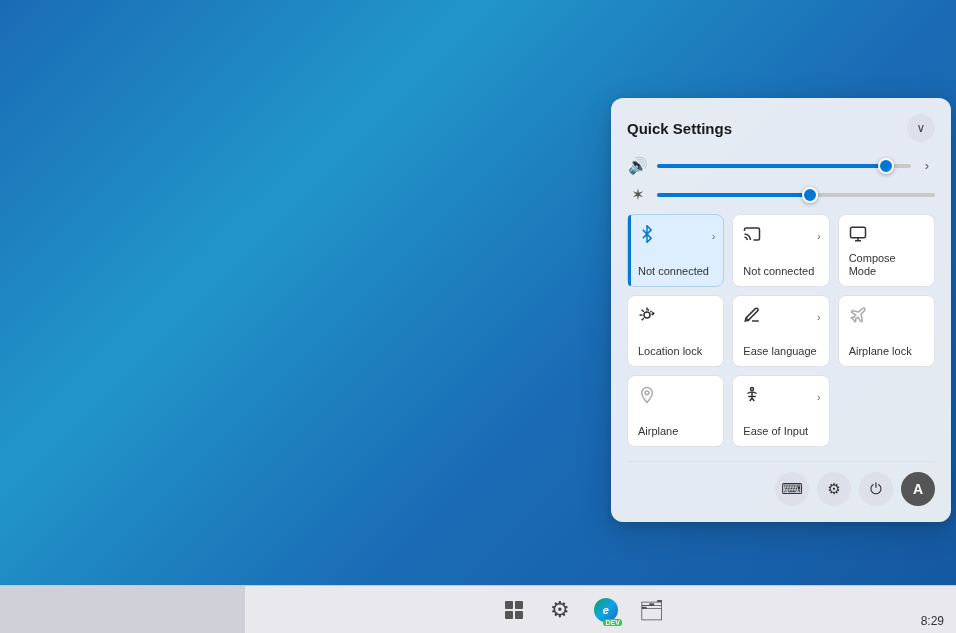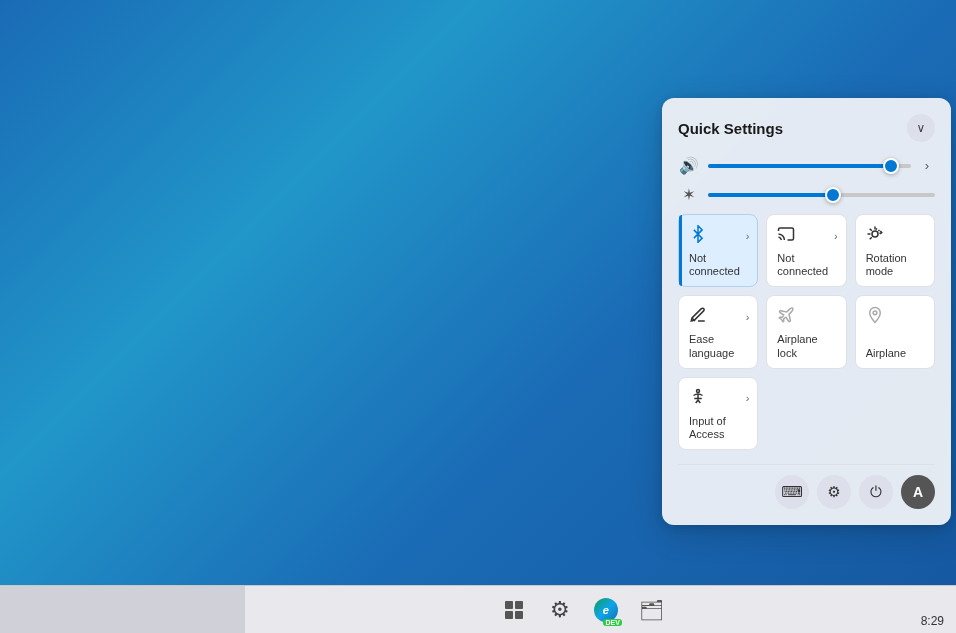--- a/index.html
+++ b/index.html
@@ -74,21 +74,21 @@
       color: #333;
       text-align: right;
       line-height: 1.4;
     }
 
     
     #quick-settings {
       position: absolute;
       right: 5px;
       top: 98px;
-      width: 289px;
+      width: 340px;
       background: rgba(235, 238, 245, 0.97);
       border-radius: 12px;
       box-shadow: 0 8px 32px rgba(0,0,0,0.18), 0 2px 8px rgba(0,0,0,0.12);
       padding: 16px;
       z-index: 100;
     }
 
     #qs-header {
       display: flex;
       align-items: center;
@@ -362,33 +362,45 @@
             <svg width="18" height="18" viewBox="0 0 24 24" fill="none" stroke="#333" stroke-width="2">
               <path d="M2 16.1A5 5 0 0 1 5.9 20M2 12.05A9 9 0 0 1 9.95 20M2 8V6a2 2 0 0 1 2-2h16a2 2 0 0 1 2 2v12a2 2 0 0 1-2 2h-6"></path>
               <line x1="2" y1="20" x2="2.01" y2="20"></line>
             </svg>
           </span>
           <span class="qs-tile-chevron">›</span>
         </div>
         <div class="qs-tile-label">Not connected</div>
       </div>
 
+      <div class="qs-tile">
+        <div class="qs-tile-top">
+          <span class="qs-tile-icon">
+            <svg width="18" height="18" viewBox="0 0 24 24" fill="none" stroke="#333" stroke-width="2">
+              <rect x="2" y="3" width="20" height="14" rx="2"></rect>
+              <line x1="8" y1="21" x2="16" y2="21"></line>
+              <line x1="12" y1="17" x2="12" y2="21"></line>
+            </svg>
+          </span>
+        </div>
+        <div class="qs-tile-label">Compose Mode</div>
+      </div>
 
       <div class="qs-tile">
         <div class="qs-tile-top">
           <span class="qs-tile-icon">
             <svg width="18" height="18" viewBox="0 0 24 24" fill="none" stroke="#333" stroke-width="2">
               <path d="M12 2v4M4.93 4.93l2.83 2.83M2 12h4M4.93 19.07l2.83-2.83"></path>
               <path d="M16 12a4 4 0 1 1-8 0 4 4 0 0 1 8 0z"></path>
               <path d="M19 12c0-3.87-3.13-7-7-7" stroke-dasharray="2 2"></path>
               <path d="M19 12l2-2-2-2"></path>
             </svg>
           </span>
         </div>
-        <div class="qs-tile-label">Rotation mode</div>
+        <div class="qs-tile-label">Location lock</div>
       </div>
 
       <div class="qs-tile">
         <div class="qs-tile-top">
           <span class="qs-tile-icon">
             <svg width="18" height="18" viewBox="0 0 24 24" fill="none" stroke="#333" stroke-width="2">
               <path d="M12 20h9"></path>
               <path d="M16.5 3.5a2.121 2.121 0 0 1 3 3L7 19l-4 1 1-4L16.5 3.5z"></path>
               <path d="M4 16l4 4"></path>
             </svg>
@@ -426,21 +438,21 @@
         <div class="qs-tile-top">
           <span class="qs-tile-icon">
             <svg width="18" height="18" viewBox="0 0 24 24" fill="none" stroke="#333" stroke-width="2">
               <circle cx="12" cy="4" r="2"></circle>
               <path d="M7 14h10M12 8v6M9 20l3-4 3 4"></path>
               <path d="M6 10c1.5-1 3.5-2 6-2s4.5 1 6 2"></path>
             </svg>
           </span>
           <span class="qs-tile-chevron">›</span>
         </div>
-        <div class="qs-tile-label">Input of Access</div>
+        <div class="qs-tile-label">Ease of Input</div>
       </div>
 
     </div>
 
     <div id="qs-bottom">
       <button class="qs-bottom-btn">
         <span>⌨</span>
       </button>
       <button class="qs-bottom-btn">
         <span>⚙</span>

